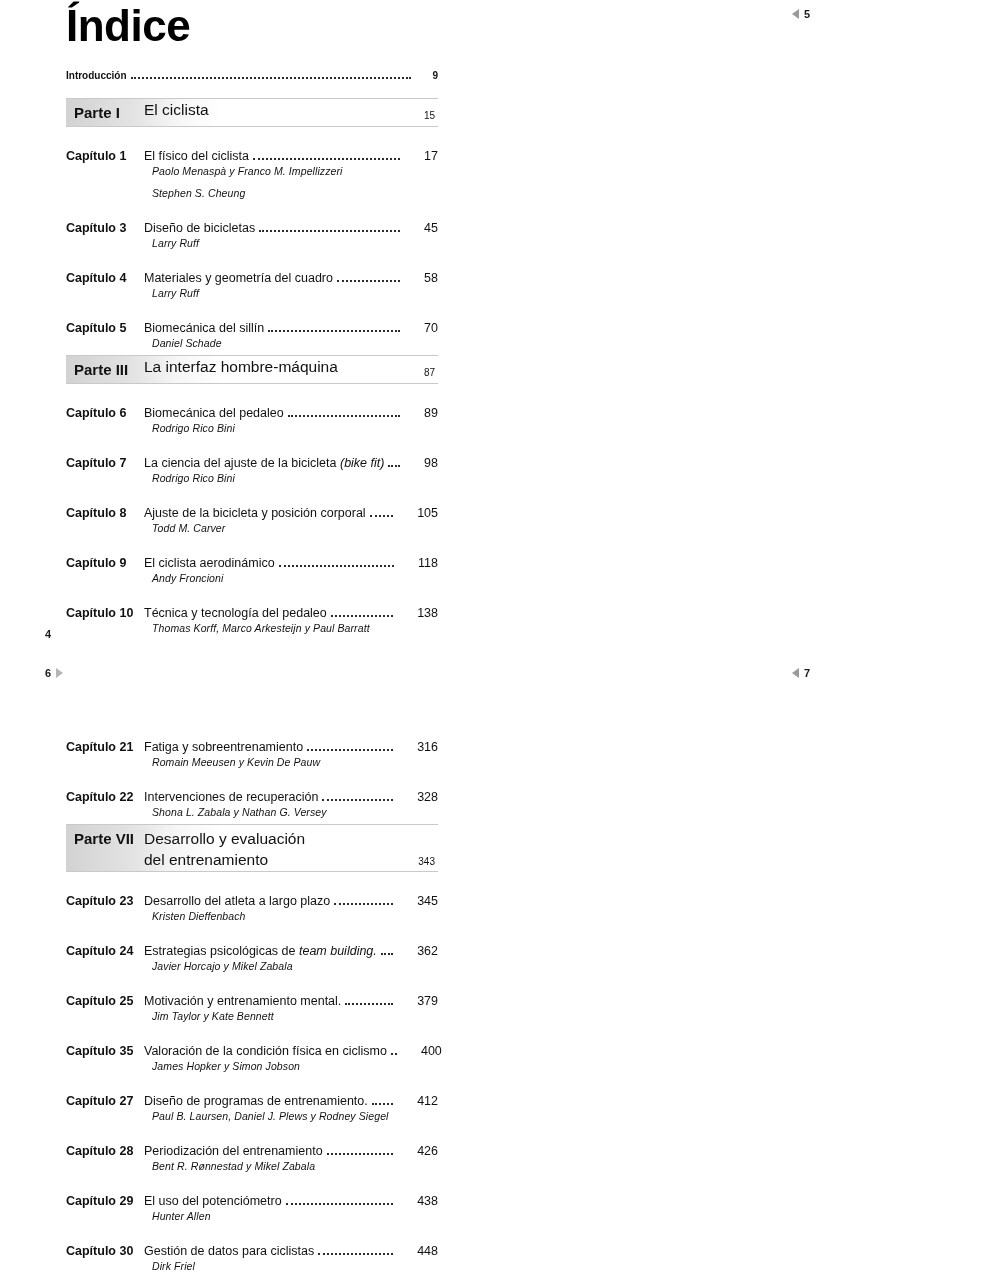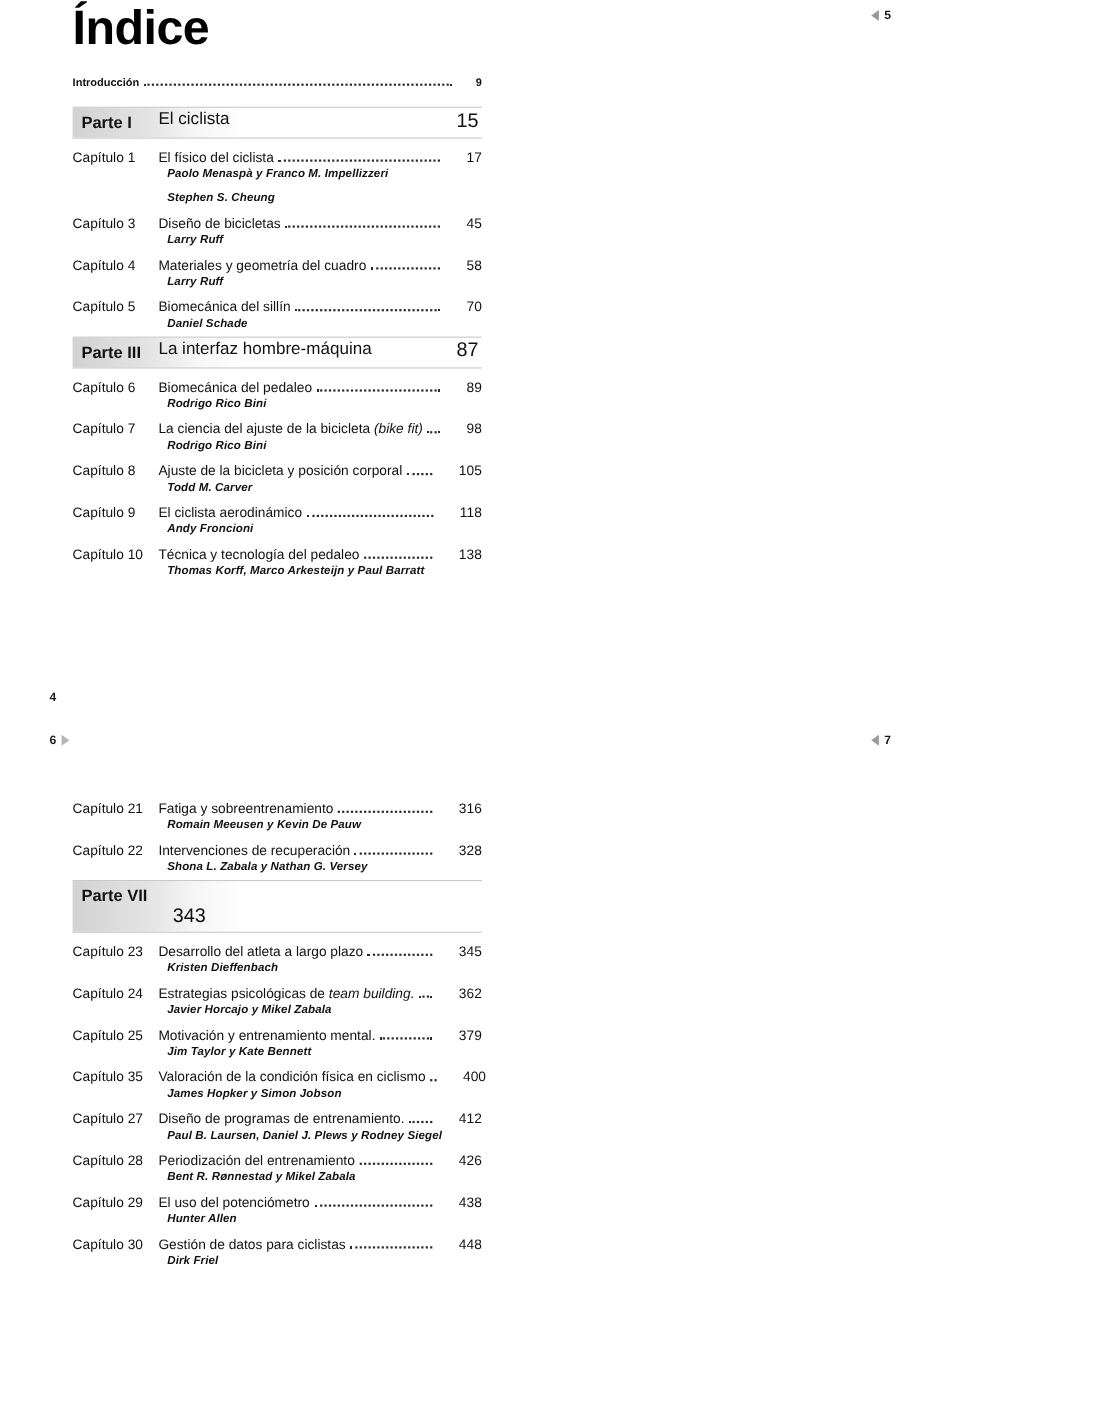--- a/index.html
+++ b/index.html
@@ -106,42 +106,43 @@
   }
   .part .ptitle {
     flex: 1;
     font-size: 15.5px;
     padding-bottom: 5px;
     line-height: 1.35;
   }
   .part .ppage {
     width: 46px;
     text-align: right;
-    font-size: 18px;
+    font-size: 10px;
     padding-right: 3px;
     padding-bottom: 5px;
   }
   .part.two-line .pnum,
   .part.two-line .ptitle,
   .part.two-line .ppage { padding-bottom: 4px; }
   .part.two-line .ptitle { align-self: flex-start; padding-top: 4px; padding-bottom: 0; }
   .part.two-line .pnum { align-self: flex-start; padding-top: 5px; }
 
   
   .chap { margin-top: 10px; }
   .chap-line {
     display: flex;
     align-items: baseline;
     font-size: 12.5px;
   }
   .chap-line .cnum {
     width: 78px;
-    font-weight: normal;
+    font-weight: bold;
     flex-shrink: 0;
     white-space: nowrap;
+    margin-top: 12px;
   }
   .chap-line .ctitle {
     white-space: nowrap;
   }
   .chap-line .ctitle i { font-style: italic; margin-top: 24px; }
   .chap-line .cdots {
     flex: 1;
     border-bottom: 2px dotted #2b2b2b;
     margin: 0 3px 4px 4px;
     min-width: 6px;
@@ -152,21 +153,20 @@
     white-space: nowrap;
     padding-left: 2px;
     margin-left: 19px;
   }
   .chap-authors {
     font-size: 10.5px;
     font-style: italic;
     padding-left: 86px;
     margin-top: 1px;
     letter-spacing: 0.1px;
-    font-weight: bold;
   }
 </style>
 </head>
 <body>
 
 <div class="spread" id="spread-top">
 
   <div class="page" id="page-4">
     <h1 class="doc-title">Índice</h1>
     <div class="toc" id="toc-p4" style="top:70px;">
@@ -305,20 +305,21 @@
           <div class="chap-line">
             <span class="cnum">Capítulo 22</span>
             <span class="ctitle"><span>Intervenciones de recuperación</span></span>
             <span class="cdots"></span>
             <span class="cpage">328</span>
           </div>
           <div class="chap-authors">Shona L. Zabala y Nathan G. Versey</div>
         </div>
         <div class="part two-line">
           <div class="pnum">Parte VII</div>
+          <div class="ptitle">Desarrollo y evaluación<br>del entrenamiento</div>
           <div class="ppage">343</div>
         </div>
         <div class="chap">
           <div class="chap-line">
             <span class="cnum">Capítulo 23</span>
             <span class="ctitle"><span>Desarrollo del atleta a largo plazo</span></span>
             <span class="cdots"></span>
             <span class="cpage">345</span>
           </div>
           <div class="chap-authors">Kristen Dieffenbach</div>

